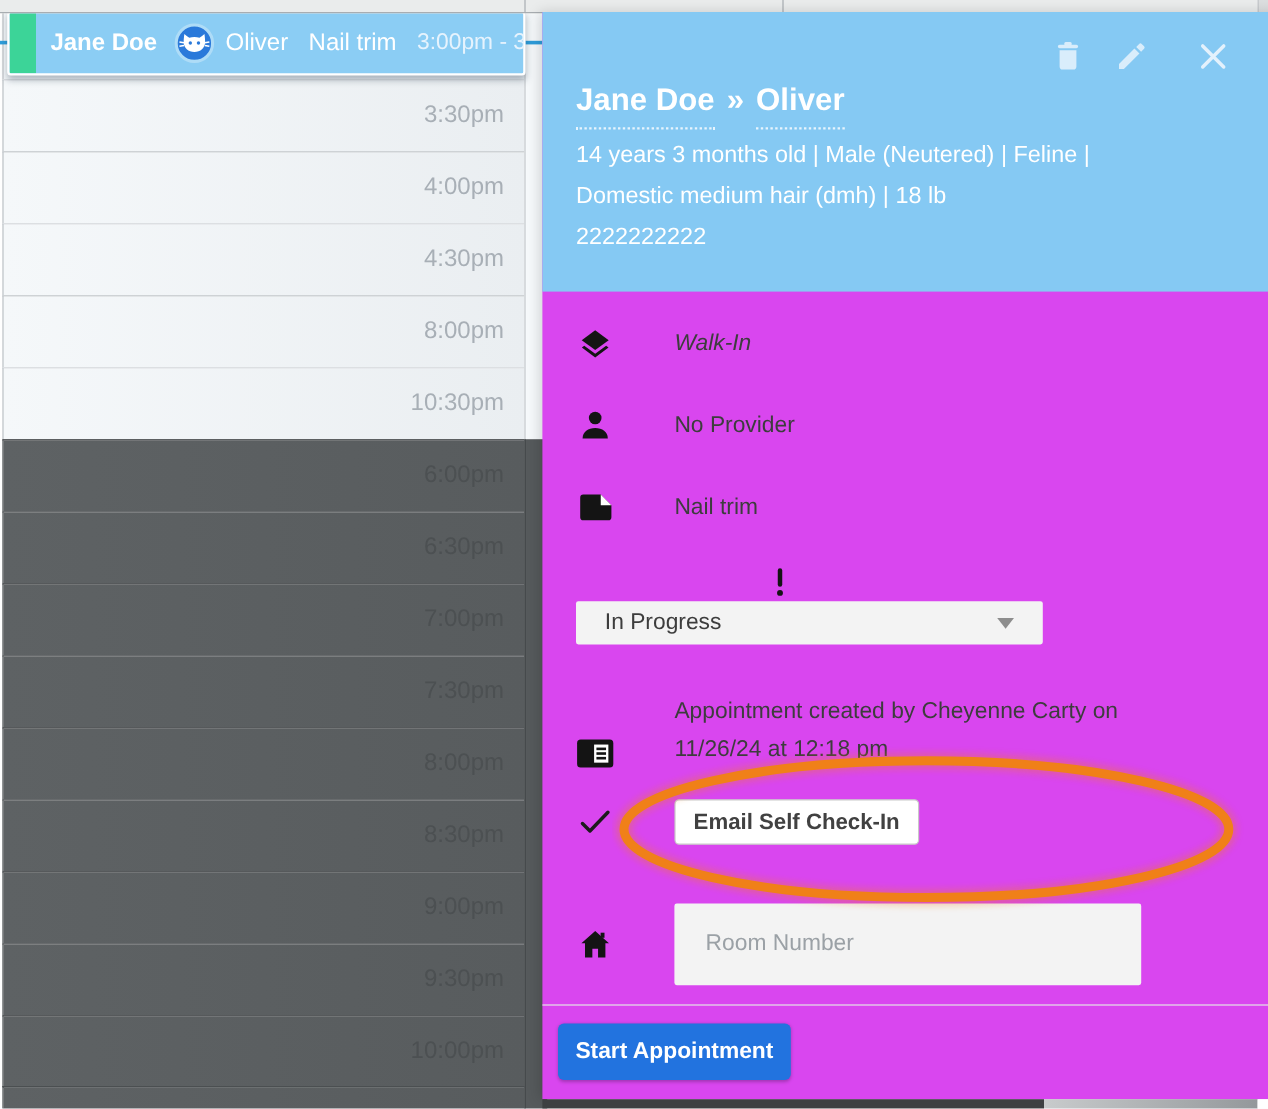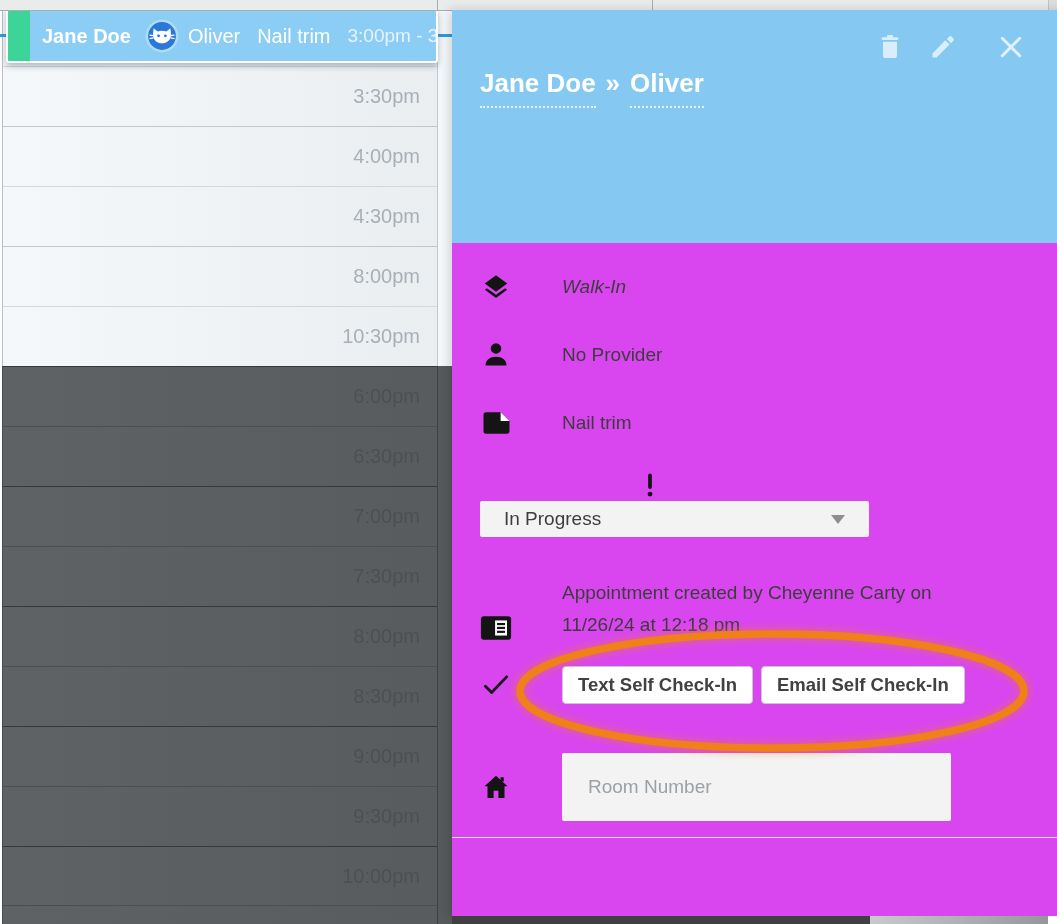--- a/index.html
+++ b/index.html
@@ -192,20 +192,25 @@
       </span>
       <span class="hicon hic-close">
         <svg viewBox="0 0 24 24">
           <path d="M4.5 4.5 L19.5 19.5 M19.5 4.5 L4.5 19.5" stroke="#e3f1fc" stroke-width="2.5" stroke-linecap="round" fill="none"></path>
         </svg>
       </span>
 
       <div class="p-title">
         <span class="t-underline">Jane Doe</span><span class="t-sep">»</span><span class="t-underline">Oliver</span>
       </div>
+      <div class="p-info">
+        <div>14 years 3 months old | Male (Neutered) | Feline |</div>
+        <div>Domestic medium hair (dmh) | 18 lb</div>
+        <div>2222222222</div>
+      </div>
     </div>
 
     <div class="prow r-walkin">
       <span class="picon">
         <svg viewBox="0 0 24 24" width="30" height="30" fill="#141414">
           <path d="M12 2.6 L21 9.2 12 15.8 3 9.2 Z"></path>
           <path d="M12 18.2 L4.7 12.9 3.1 14.1 12 20.7 20.9 14.1 19.3 12.9 Z"></path>
         </svg>
       </span>
       <span>Walk-In</span>
@@ -256,21 +261,20 @@
       </span>
       <div class="created-text">Appointment created by Cheyenne Carty on 11/26/24 at 12:18 pm</div>
     </div>
 
     <div class="prow r-checkin">
       <span class="picon">
         <svg viewBox="0 0 24 24" width="30" height="30">
           <path d="M3.5 13 L8.5 18 L20.5 5.5" stroke="#1c1c1c" stroke-width="2.3" fill="none" stroke-linecap="round" stroke-linejoin="round"></path>
         </svg>
       </span>
-      <button class="ck-btn">Text Self Check-In</button>
       <button class="ck-btn">Email Self Check-In</button>
     </div>
 
     <div class="prow r-room">
       <span class="picon">
         <svg viewBox="0 0 24 24" width="30" height="30" fill="#141414">
           <path d="M12 3 L2.8 11.3 H5.2 V20.8 H10.1 V14.9 H13.9 V20.8 H18.8 V11.3 H21.2 Z"></path>
           <rect x="15.6" y="4.2" width="2.6" height="3.4"></rect>
         </svg>
       </span>
@@ -281,18 +285,19 @@
       <defs>
         <filter id="glow" x="-20%" y="-20%" width="140%" height="140%">
           <feGaussianBlur stdDeviation="3.2"></feGaussianBlur>
         </filter>
       </defs>
       <ellipse cx="262" cy="75" rx="252" ry="57" fill="none" stroke="#f08018" stroke-width="13" opacity="0.35" filter="url(#glow)"></ellipse>
       <ellipse cx="262" cy="75" rx="252" ry="57" fill="none" stroke="#f08018" stroke-width="7.5"></ellipse>
     </svg>
 
     <div class="p-divider"></div>
+    <button class="start-btn">Start Appointment</button>
   </div>
 
   <div class="bottom-dark"></div>
   <div class="bottom-grad"></div>
   <div class="bottom-corner"></div>
 </div>
 
 </body></html>

